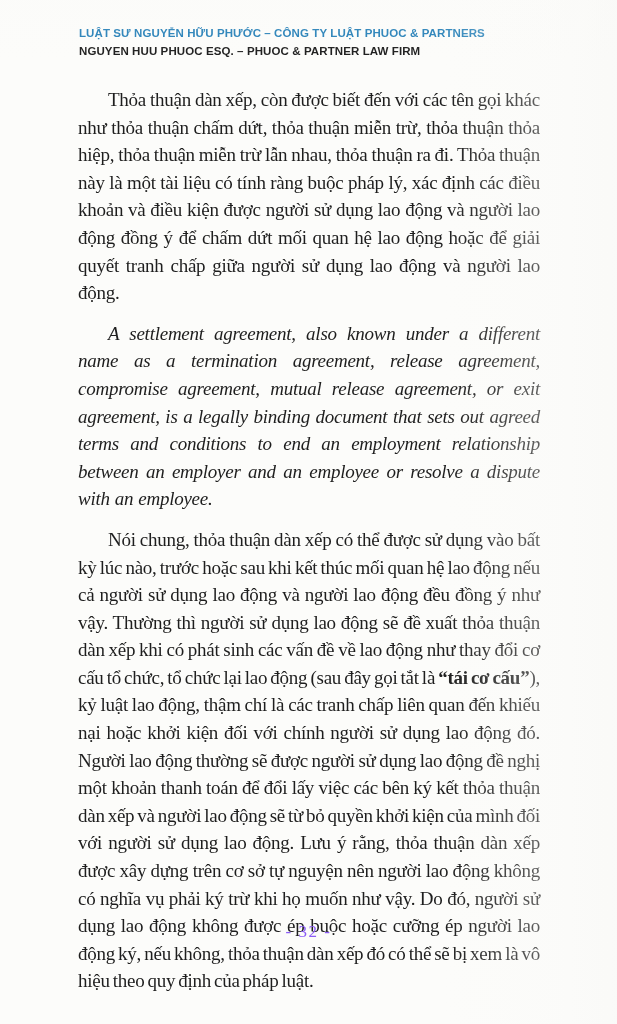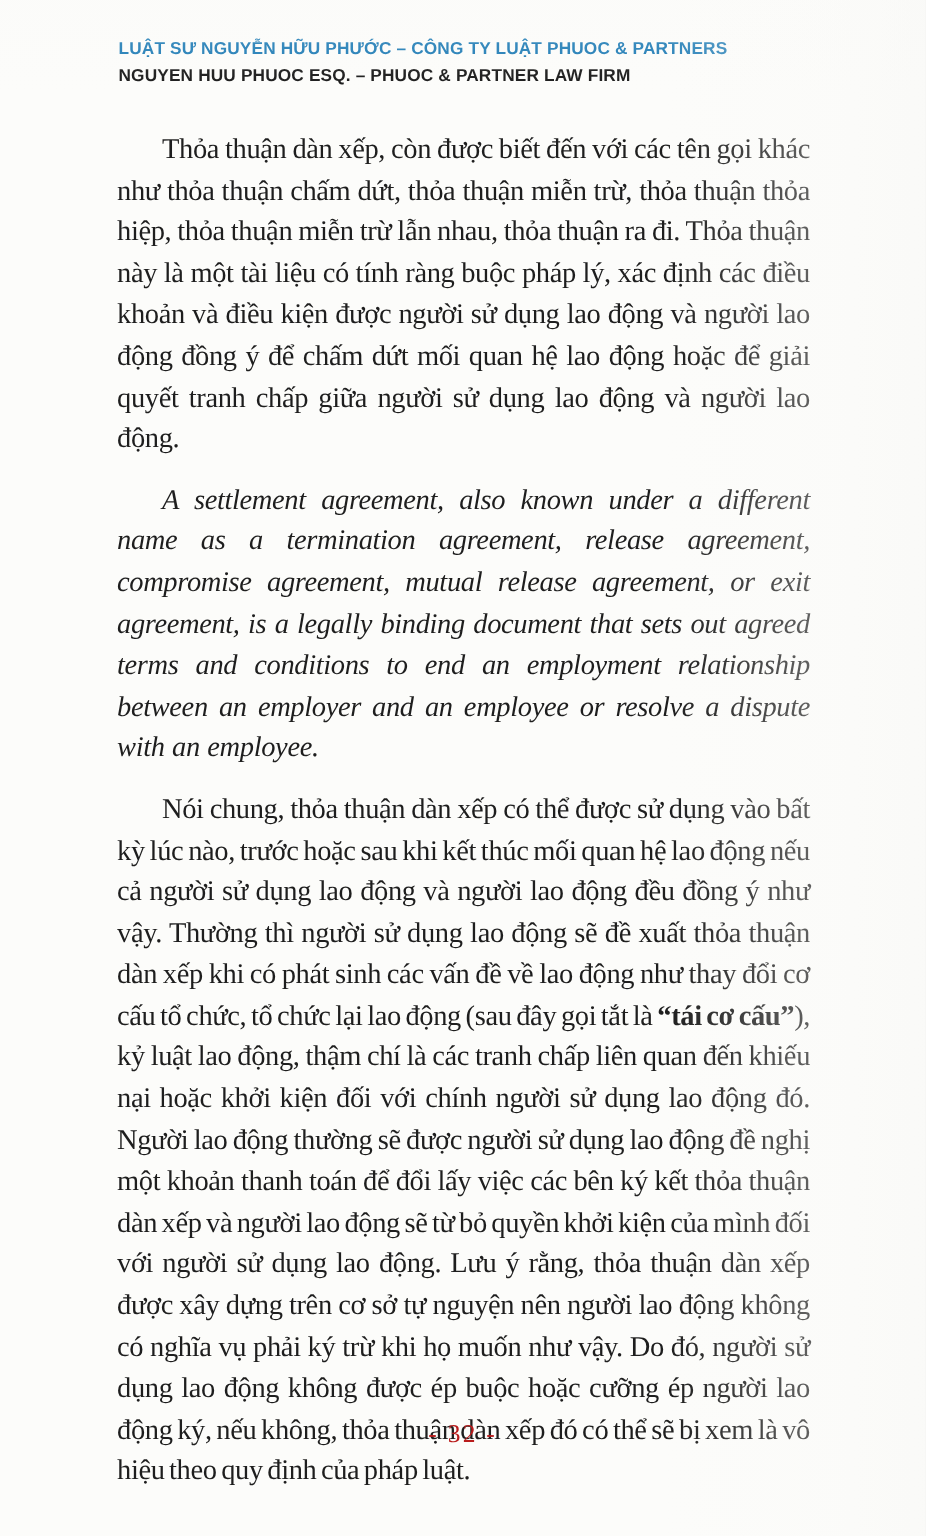--- a/index.html
+++ b/index.html
@@ -67,25 +67,25 @@
       linear-gradient(to bottom,
         rgba(250,250,248,0.25) 0%,
         rgba(252,252,250,0) 6%);
   }
 
   
   .page-footer {
     position: absolute;
     left: 0;
     right: 0;
-    top: 946px;
+    top: 922px;
     text-align: center;
     font-size: 17px;
     letter-spacing: 1.5px;
-    color: #b91c1c;
+    color: #8b5cf6;
   }
 </style>
 </head>
 <body>
 
 <div class="page" style="--header-blue: #1a79b4; --ink: #1e1e1e; --paper: #fcfcfa;">
 
   <header class="running-header">
     <div class="h-vn">LUẬT SƯ NGUYỄN HỮU PHƯỚC – CÔNG TY LUẬT PHUOC &amp; PARTNERS</div>
     <div class="h-en">NGUYEN HUU PHUOC ESQ. – PHUOC &amp; PARTNER LAW FIRM</div>

